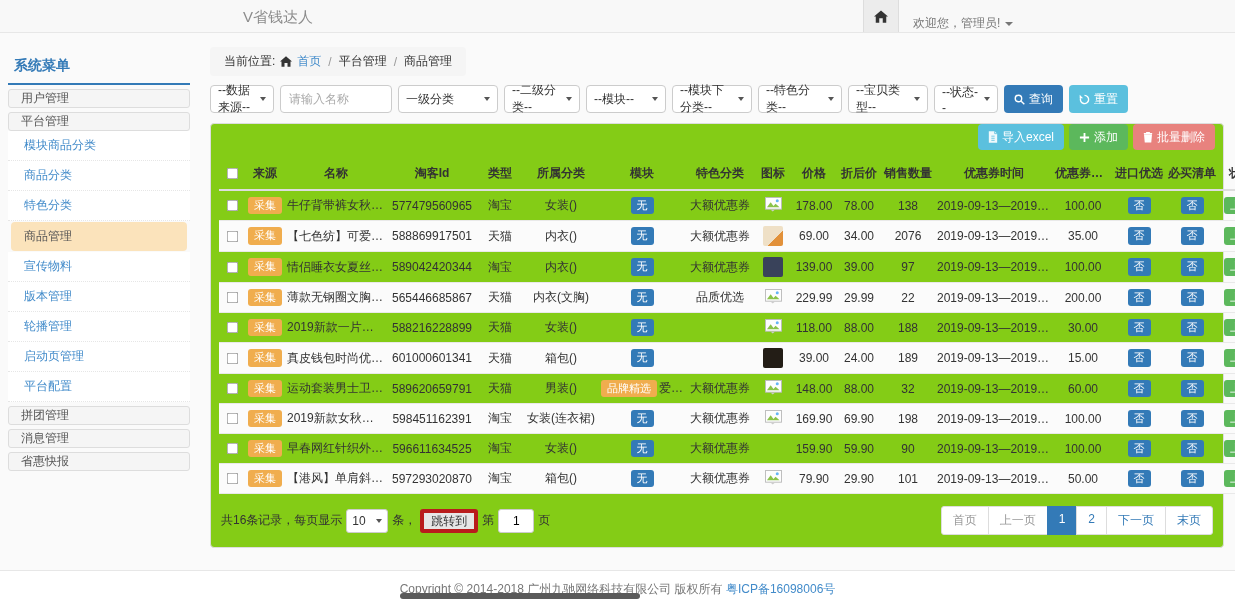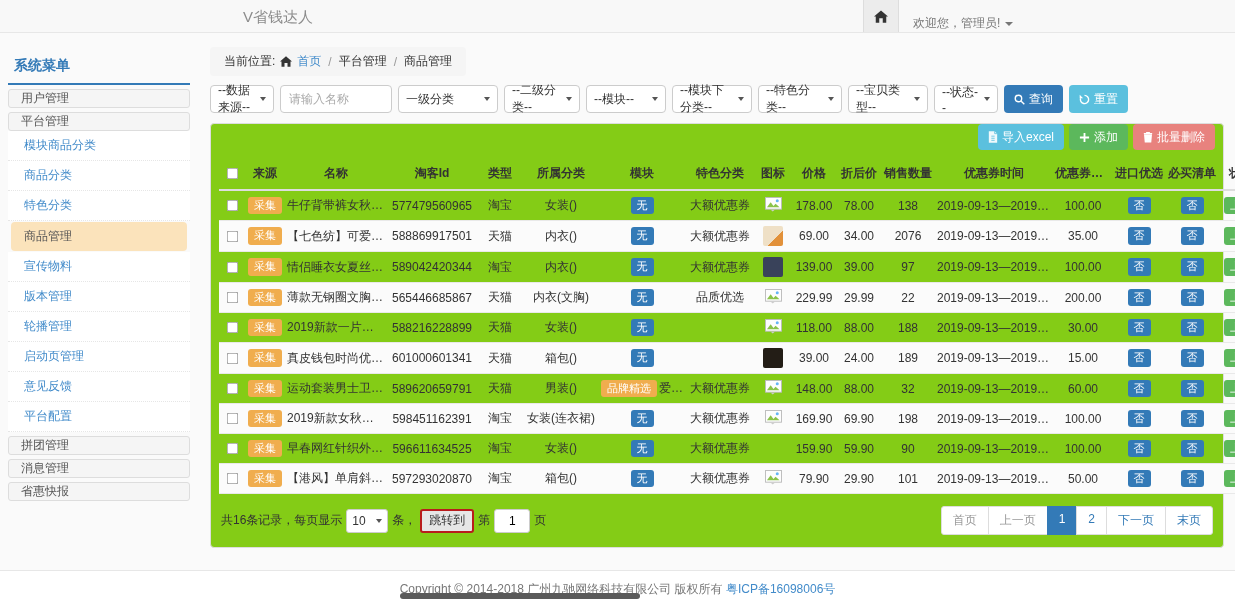--- a/index.html
+++ b/index.html
@@ -61,21 +61,21 @@
   .mod-extra{margin-left:2px;color:#333}
   .thumb{width:20px;height:20px;border-radius:2px;display:inline-block;vertical-align:middle}
   .thumb-1{background:linear-gradient(135deg,#efe0c6 62%,#e2913a 62%)}
   .thumb-2{background:#39425a}
   .thumb-3{background:#231d16}
   .ck{transform:scale(.9)}
   
   .pgwrap{display:flex;justify-content:space-between;align-items:center;margin-top:12px;padding:0 2px;color:#333}
   .pgleft{display:flex;align-items:center;gap:4px}
   .psel{display:inline-flex;align-items:center;justify-content:space-between;border:1px solid #ccc;border-radius:3px;height:24px;width:42px;padding:0 5px;background:#fff;box-sizing:border-box;cursor:pointer}
-  .jumpbtn{background:#e6e6e6;border:2px solid #b91c1c;border-radius:3px;height:24px;padding:0 7px;color:#333;font-family:inherit;font-size:12px;cursor:pointer}
+  .jumpbtn{background:#e6e6e6;border:4px solid #b91c1c;border-radius:3px;height:24px;padding:0 7px;color:#333;font-family:inherit;font-size:12px;cursor:pointer}
   .pginput{width:36px;height:24px;box-sizing:border-box;border:1px solid #ccc;border-radius:3px;text-align:center;font-family:inherit;font-size:12px}
   .pager{display:flex}
   .pager .pg{border:1px solid #ddd;margin-left:-1px;padding:5px 11px;background:#fff;color:#337ab7;cursor:pointer}
   .pager .pg:first-child{border-radius:3px 0 0 3px;margin-left:0}
   .pager .pg:last-child{border-radius:0 3px 3px 0}
   .pager .pg.muted{color:#999}
   .pager .pg.active{background:#337ab7;border-color:#337ab7;color:#fff}
   
   .footer{position:absolute;left:0;top:570px;width:100%;height:30px;background:#fff;border-top:1px solid #e7e7e7;text-align:center;color:#777;padding-top:10px;box-sizing:content-box;z-index:5}
   .footer .link{color:#428bca;cursor:pointer}
@@ -105,21 +105,20 @@
       <div class="snav-group" data-name="sidebar-item-用户管理">用户管理</div>
       <div class="snav-group" data-name="sidebar-item-平台管理">平台管理</div>
       <div class="snav-sub" data-name="sidebar-item-模块商品分类">模块商品分类</div>
       <div class="snav-sub" data-name="sidebar-item-商品分类">商品分类</div>
       <div class="snav-sub" data-name="sidebar-item-特色分类">特色分类</div>
       <div class="snav-sub snav-active" data-name="sidebar-item-商品管理">商品管理</div>
       <div class="snav-sub" data-name="sidebar-item-宣传物料">宣传物料</div>
       <div class="snav-sub" data-name="sidebar-item-版本管理">版本管理</div>
       <div class="snav-sub" data-name="sidebar-item-轮播管理">轮播管理</div>
       <div class="snav-sub" data-name="sidebar-item-启动页管理">启动页管理</div>
-      <div class="snav-sub" data-name="sidebar-item-意见反馈">意见反馈</div>
       <div class="snav-sub" data-name="sidebar-item-平台配置">平台配置</div>
       <div class="snav-group" data-name="sidebar-item-拼团管理">拼团管理</div>
       <div class="snav-group" data-name="sidebar-item-消息管理">消息管理</div>
       <div class="snav-group" data-name="sidebar-item-省惠快报">省惠快报</div>
     </div>
 </div>
 
 <div class="main" data-name="main-content">
 
   <div class="breadcrumb" data-name="breadcrumb">

